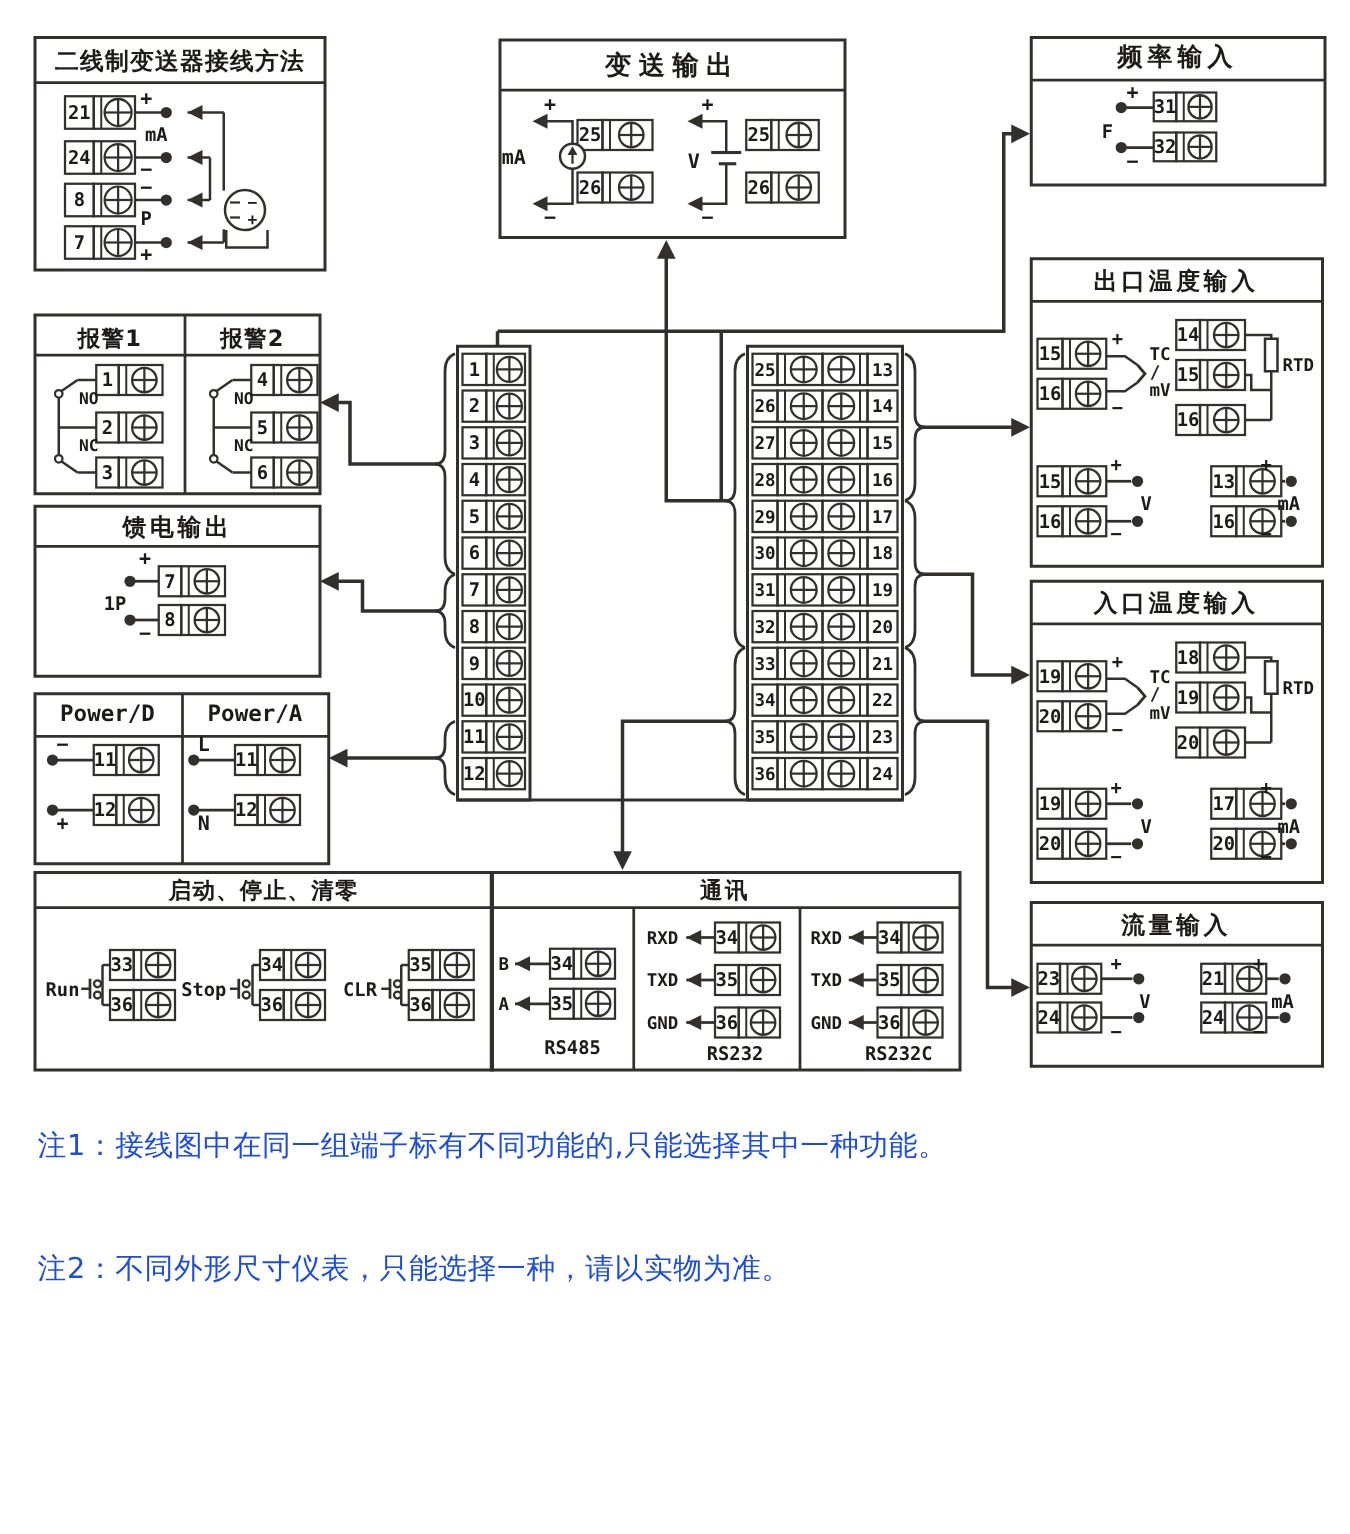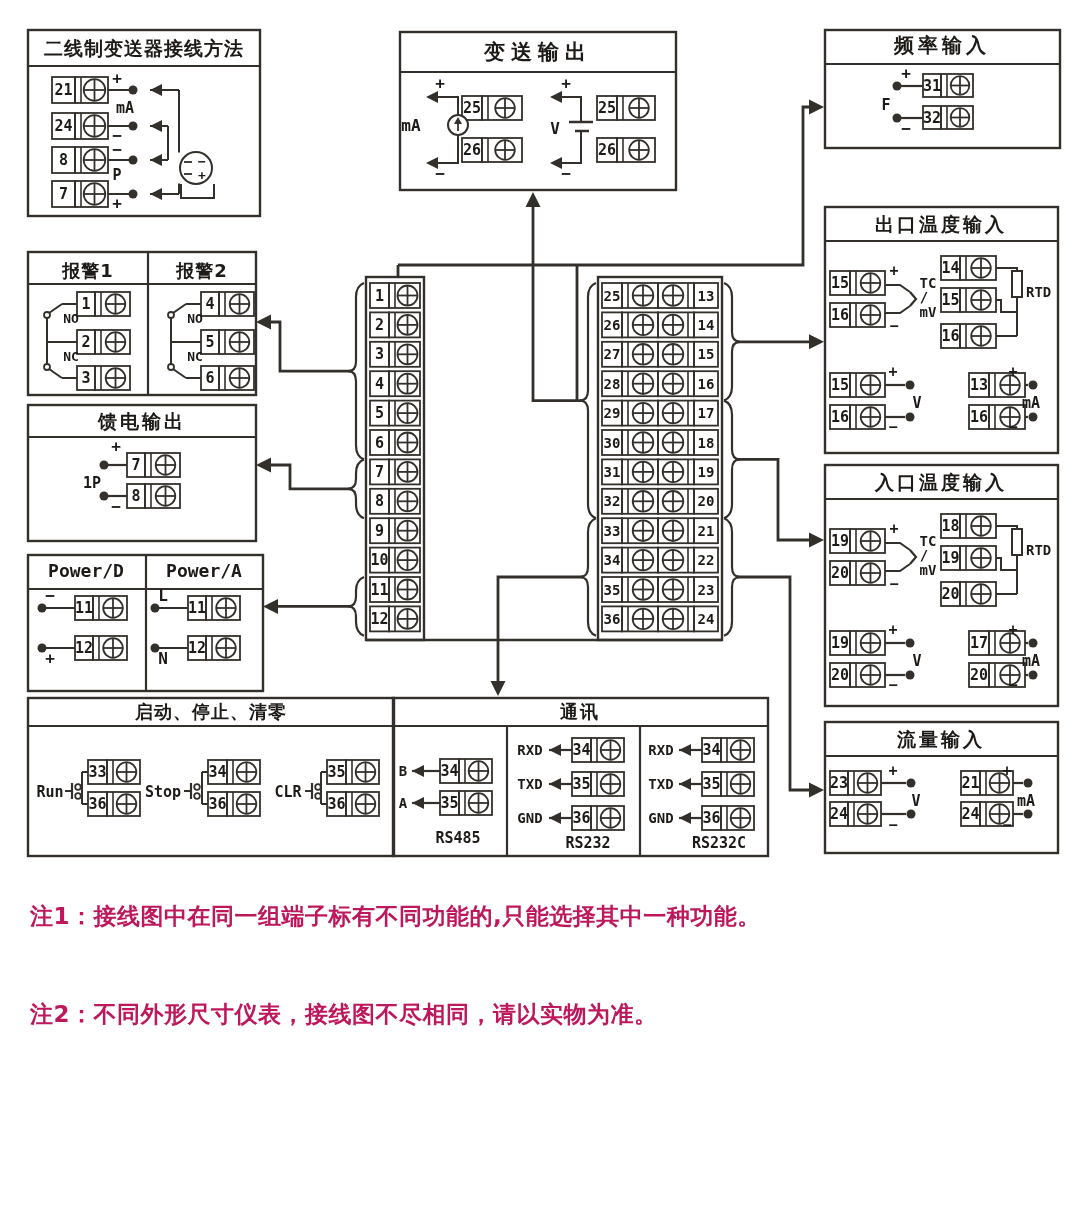--- a/index.html
+++ b/index.html
@@ -1,19 +1,19 @@
 <!DOCTYPE html>
 <html><head>
 <meta charset="utf-8">
 <style>
   html,body{margin:0;padding:0;background:#fff;}
   .page{position:relative;width:1080px;height:1066px;background:#ffffff;overflow:hidden;
         font-family:"DejaVu Sans","Liberation Sans",sans-serif;color:#161412;}
   #diagram-svg{position:absolute;left:0;top:0;}
-  .note-line{position:absolute;font-size:23px;font-weight:700;color:#be185d;letter-spacing:0.5px;white-space:nowrap;}
+  .note-line{position:absolute;font-size:23px;font-weight:400;color:#1d4ed8;letter-spacing:0.5px;white-space:nowrap;}
   .n1{left:30px;top:901px;}
   .n2{left:94px;top:952px;}
   .n3{left:30px;top:999px;}
   .dashline{position:absolute;left:0;top:1076px;width:1080px;height:5px;
             background:repeating-linear-gradient(90deg,#4c4c4c 0 28px,transparent 28px 47px);}
   .bullet{position:absolute;left:36px;top:1127px;width:12px;height:12px;border-radius:50%;}
   .f-head{position:absolute;left:76px;top:1114px;font-size:30px;font-weight:600;color:#701a75;letter-spacing:1px;}
   .f-sub{position:absolute;left:63px;top:1174px;font-size:24px;font-weight:700;color:#0e0e0e;letter-spacing:0.5px;}
 </style>
 </head>
@@ -1139,19 +1139,19 @@
         <path d="M 352,371.2 H 280 V 322 H 270" stroke="#33302b" stroke-width="2.8" fill="none"></path>
         <polygon points="256,322 271,314.5 271,329.5" fill="#33302b"></polygon>
         <path d="M 352,488.8 H 290 V 465 H 270" stroke="#33302b" stroke-width="2.8" fill="none"></path>
         <polygon points="256,465 271,457.5 271,472.5" fill="#33302b"></polygon>
         <path d="M 352,606.4 H 277" stroke="#33302b" stroke-width="2.8" fill="none"></path>
         <polygon points="263,606.4 278,598.9 278,613.9" fill="#33302b"></polygon>
       </g>
     </svg>
 
   <div class="note-line n1"><span>注1：</span><span>接线图中在同一组端子标有不同功能的,只能选择其中一种功能。</span></div>
-  <div class="note-line n3"><span>注2：</span><span>不同外形尺寸仪表，接线图不尽相同，请以实物为准。</span></div>
+  <div class="note-line n3"><span>注2：</span><span>不同外形尺寸仪表，只能选择一种，请以实物为准。</span></div>
 
   <div class="dashline"></div>
 
   <span class="bullet" style="background: rgb(192, 0, 0);"></span>
   <div class="f-head">电磁流量计输入接线图</div>
 </div>
 
 </body></html>

